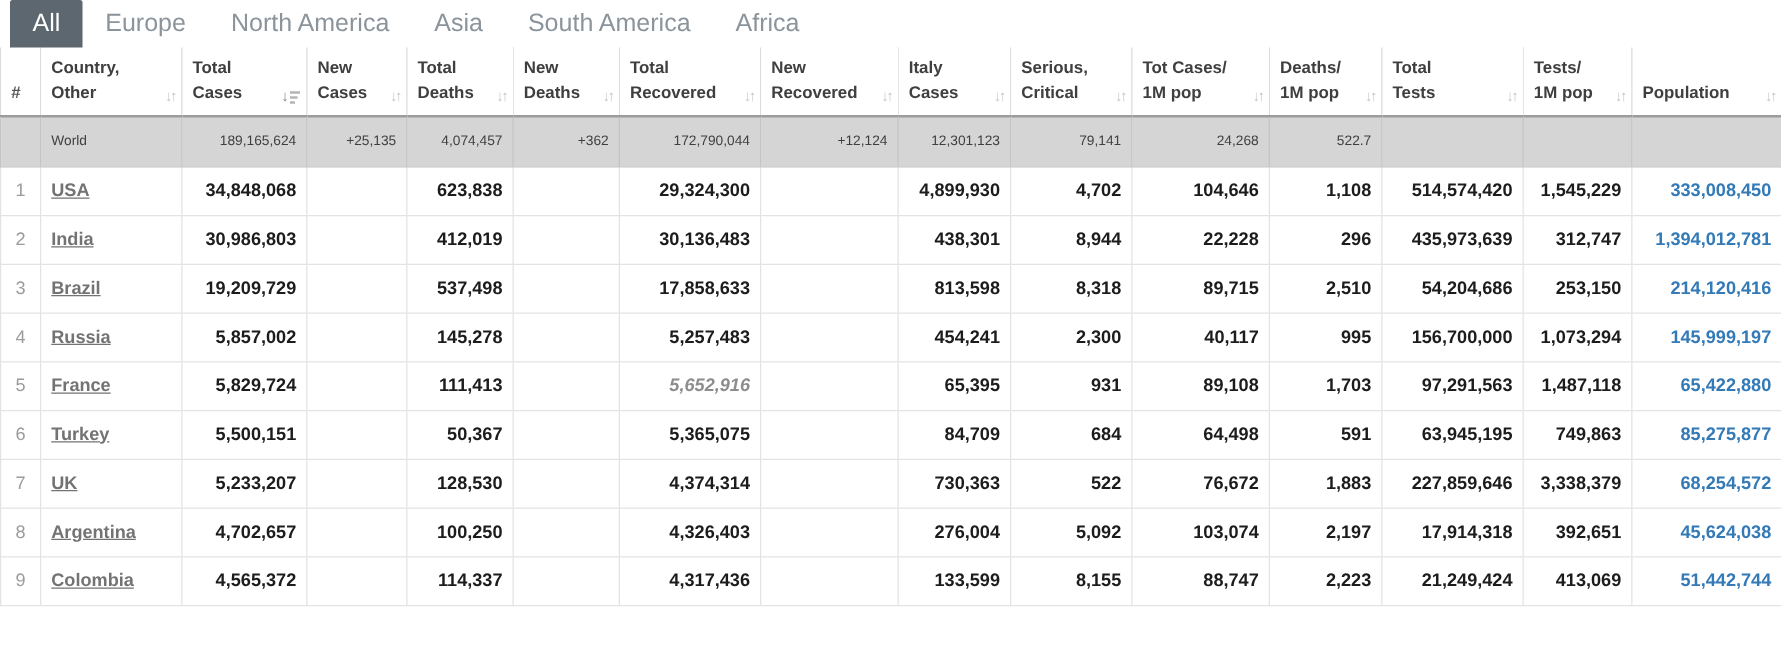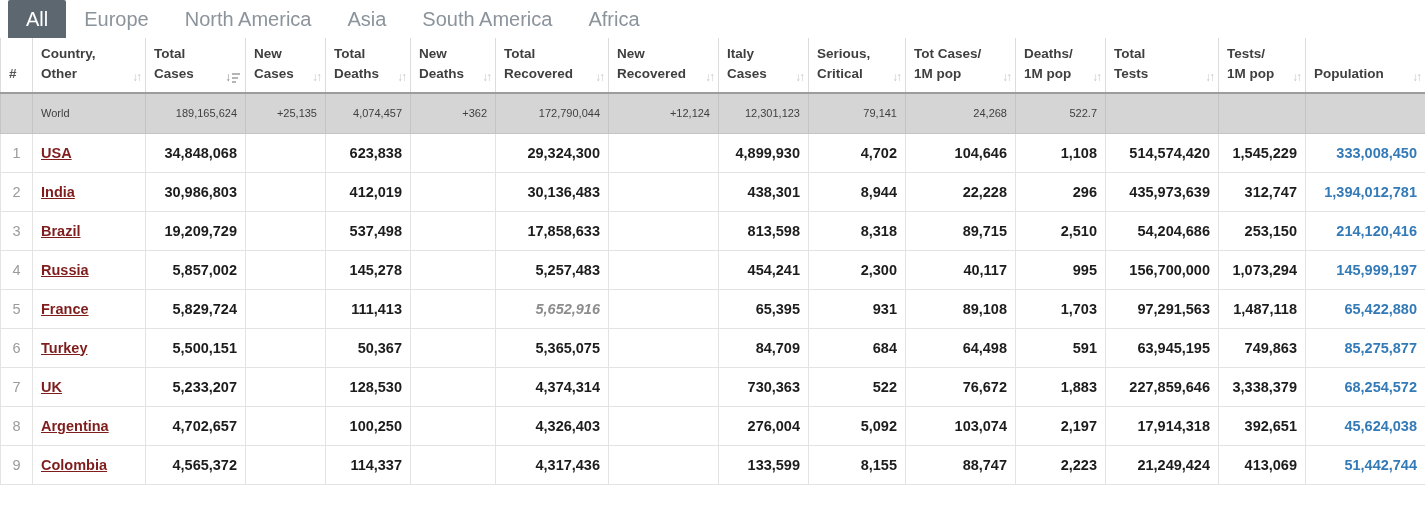--- a/index.html
+++ b/index.html
@@ -55,21 +55,21 @@
   tr.world td.label { text-align:left; }
 
   
   tbody tr.data { height:39px; }
   tbody tr.data td {
     border:1px solid #e3e3e3; padding:0 8px; white-space:nowrap;
     font-size:14.5px;
   }
   td.rank { text-align:center; color:#9b9b9b; font-size:12px; }
   td.country { text-align:left; }
-  a.country-link { color:#7f1d1d; font-weight:bold; text-decoration:underline; cursor:pointer; }
+  a.country-link { color:#737373; font-weight:bold; text-decoration:underline; cursor:pointer; }
   td.num { text-align:right; font-weight:bold; color:#1c1c1c; }
   td.num.approx, td.num .approx { font-style:italic; color:#8d8d8d; }
   td.num.approx { font-style:italic; color:#8d8d8d; }
   a.pop-link { color:#337ab7; font-weight:bold; text-decoration:none; cursor:pointer; }
 </style>
 </head>
 <body>
 
 <div class="tab-bar" id="tab-bar">
     <div class="tab active">All</div>

